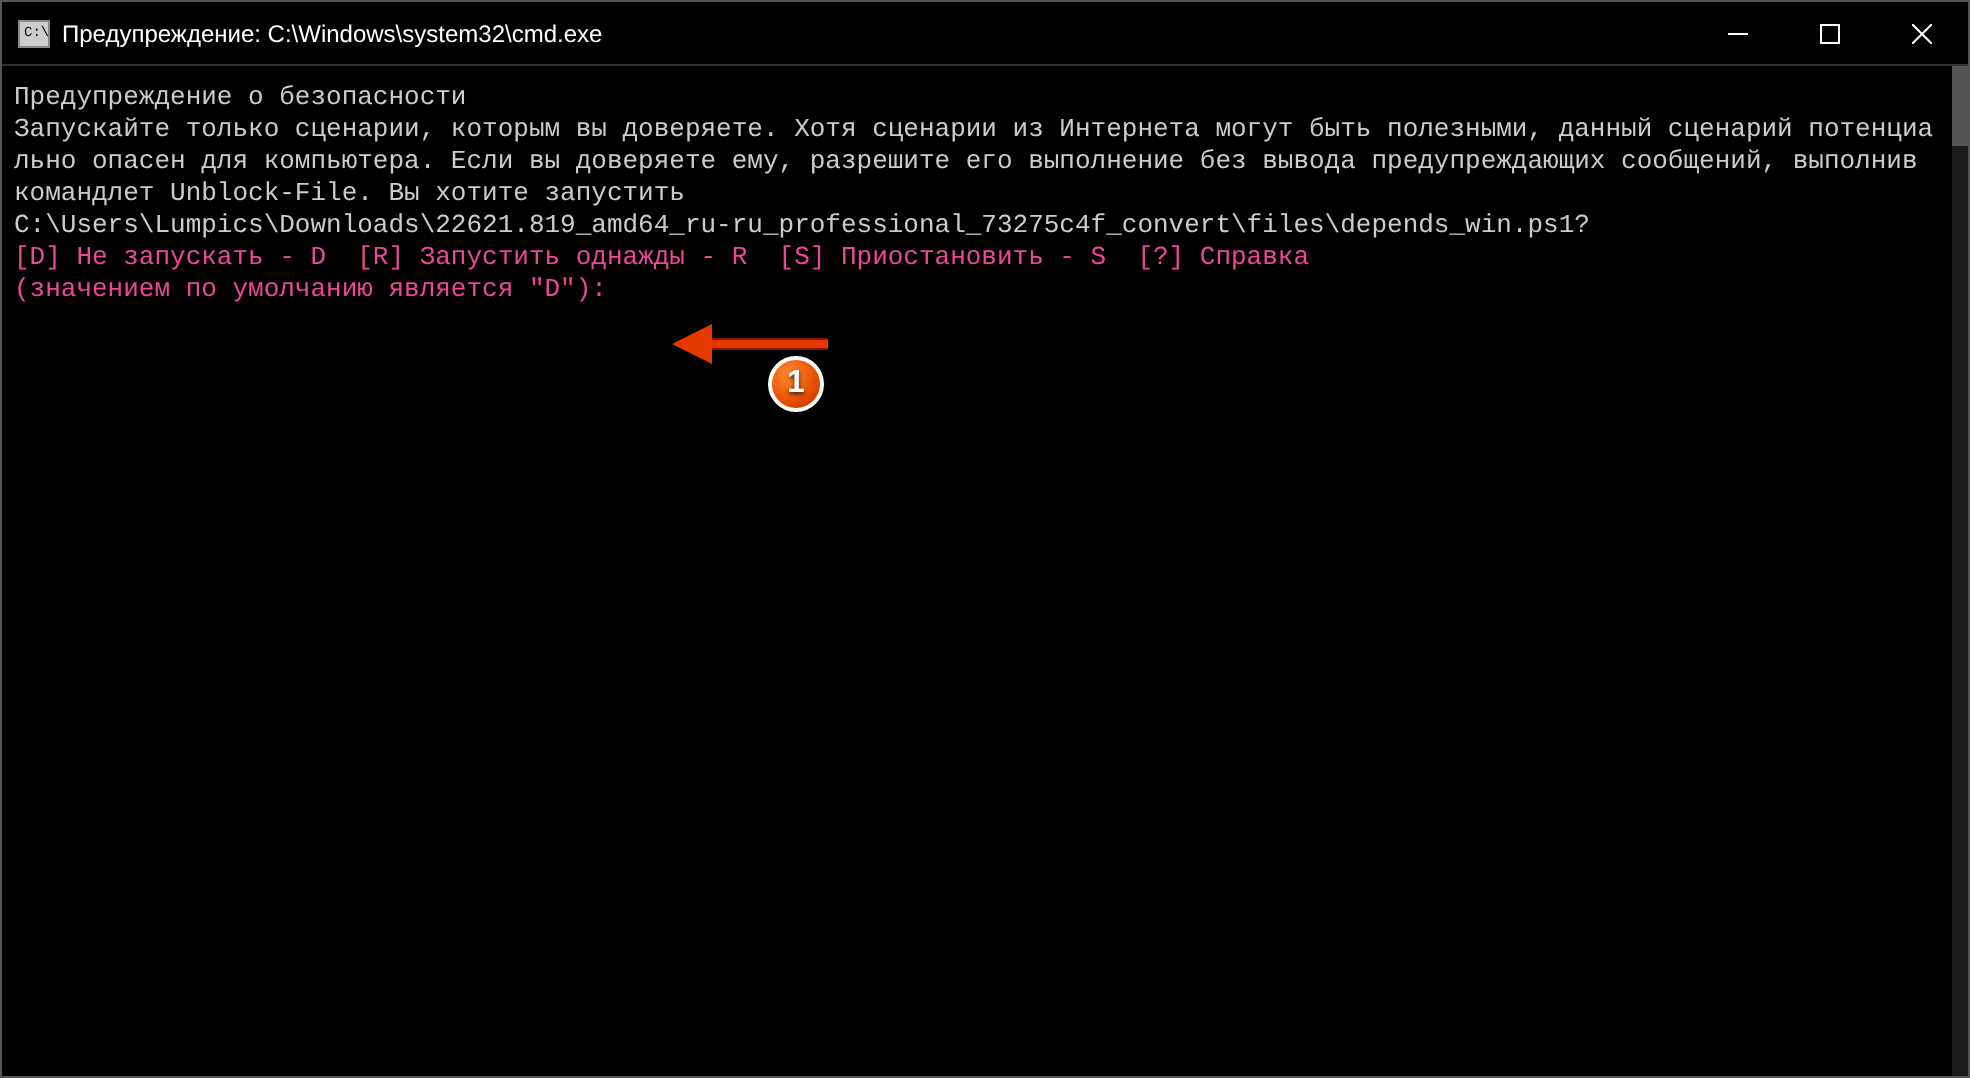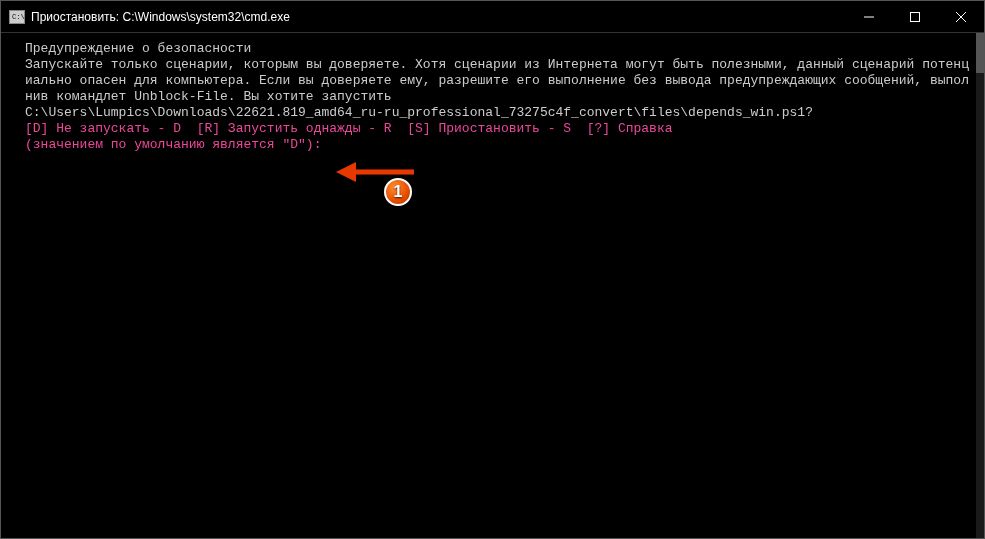--- a/index.html
+++ b/index.html
@@ -126,28 +126,28 @@
     box-shadow: 0 2px 4px rgba(0,0,0,0.6);
     display: flex;
     align-items: center;
     justify-content: center;
     color: #fff;
     font-weight: bold;
     font-family: Arial, sans-serif;
     font-size: 16px;
     text-shadow: 0 1px 2px rgba(0,0,0,0.8);
   }
-  .term-line { display:block;margin-left:18px; }
+  .term-line { display:block; }
 </style>
 </head>
 <body>
 
 <div class="titlebar">
   <div class="title-icon"></div>
-  <div class="title-text">Приостановить: C:\Windows\system32\cmd.exe</div>
+  <div class="title-text">Предупреждение: C:\Windows\system32\cmd.exe</div>
   <div class="window-controls">
     <div class="win-btn">
       <svg width="10" height="10">
           <line x1="0" y1="5" x2="10" y2="5" stroke-width="1"></line>
         </svg>
     </div>
     <div class="win-btn">
       <svg width="10" height="10">
           <rect x="0.5" y="0.5" width="9" height="9" fill="none" stroke-width="1"></rect>
         </svg>

